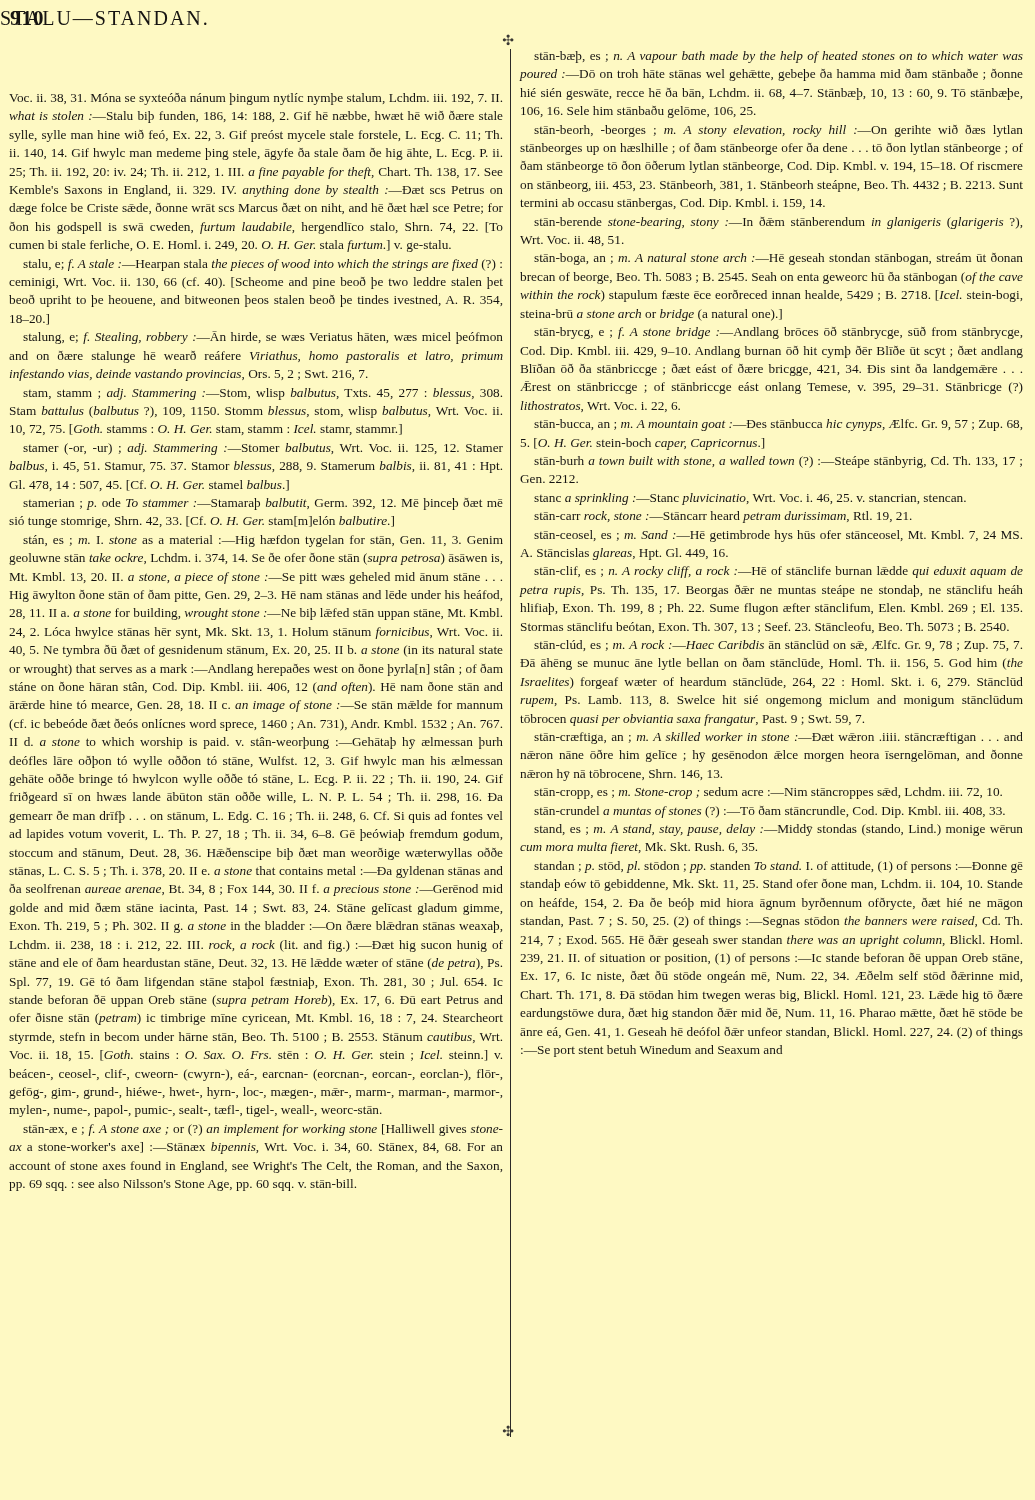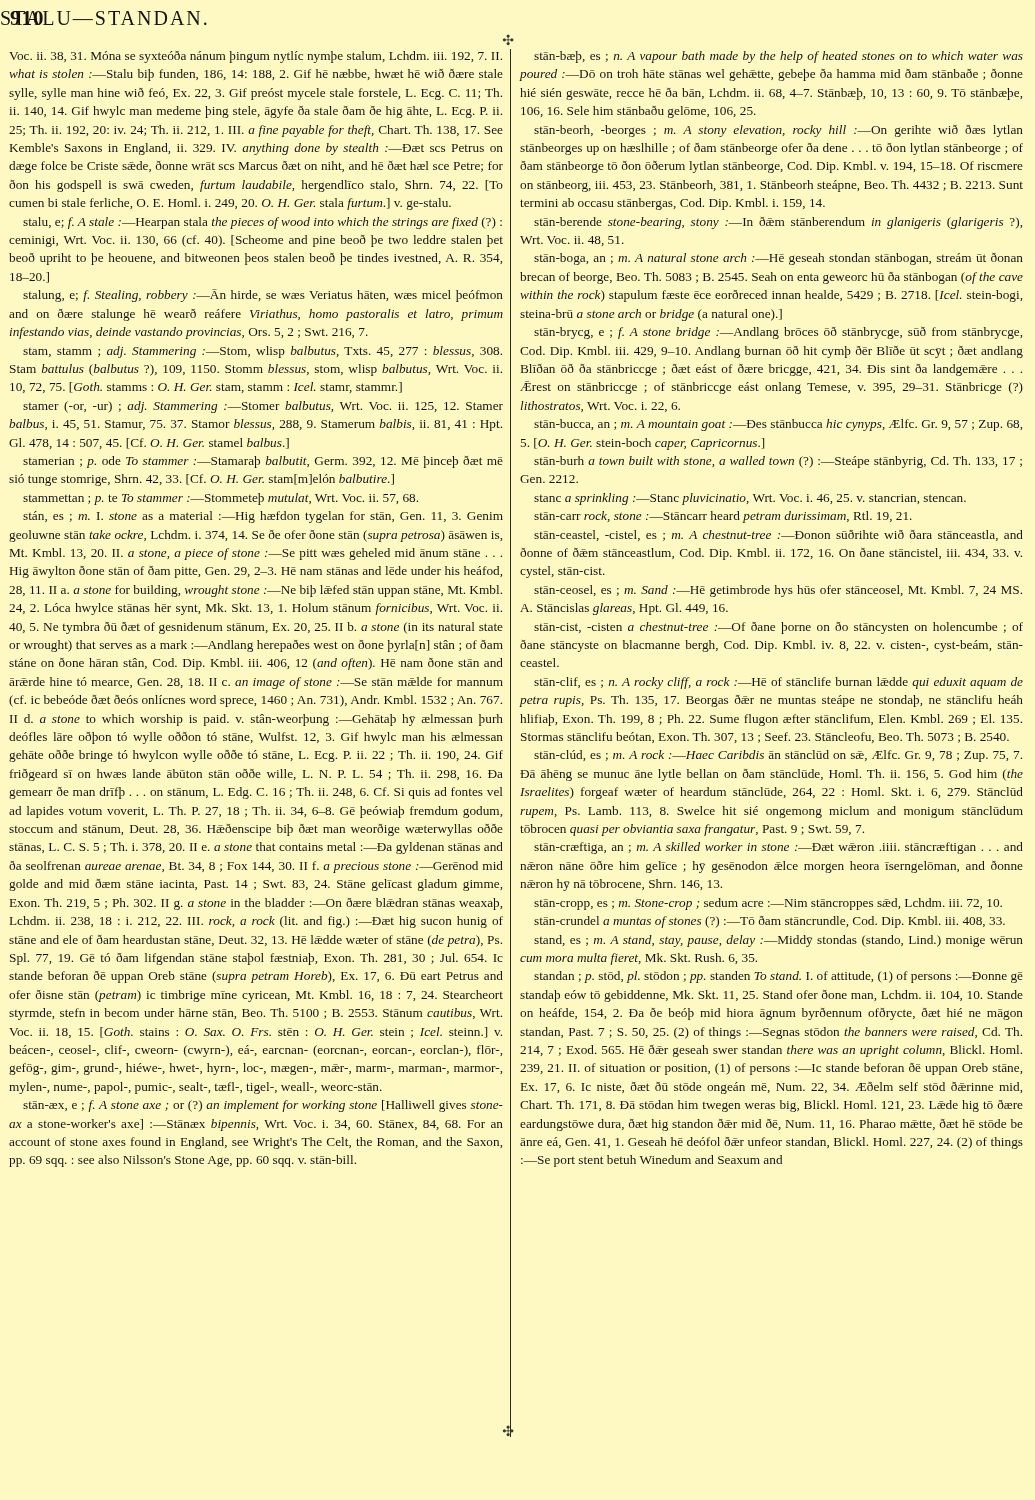--- a/index.html
+++ b/index.html
@@ -16,21 +16,21 @@
   .title {
     position:absolute; left:0; right:0; top:7px; 
     font-size:20px; letter-spacing:2px;
   }
   .columns { display:flex; padding:2px 12px 0 9px; }
   .col { text-align:justify; font-size:13.3px; line-height:18.4px; }
   .col.left { width:494px; }
   .col.right { flex:1; }
   .rule { width:1px; background:#2c2a27; height:1388px; margin:2px 9px 0 7px; flex:0 0 1px; }
   p.entry { margin:0; text-indent:14px; }
-  p.entry.cont { text-indent:0; }
+  p.entry.cont { text-indent:0;margin-top:42px; }
   .seg-b { font-weight:normal; }
   .seg-i { font-style:italic; }
   .ornament {
     position:absolute; font-size:14px; color:#3a3833; width:18px; text-align:center;
   }
   .ornament.top { left:499px; top:32px; }
   .ornament.bottom { left:499px; top:1423px; }
 </style>
 </head>
 <body>
@@ -42,38 +42,35 @@
   </div>
   <div class="ornament top">✣</div>
   <div class="columns">
     <div class="col left" id="col-left">
         <p class="entry cont"><span class="seg-n">Voc. ii. 38, 31.  Móna se syxteóða nánum þingum nytlíc nymþe stalum, Lchdm. iii. 192, 7.  </span><span class="seg-b">II.</span><span class="seg-i"> what is stolen :</span><span class="seg-n">—Stalu biþ funden, 186, 14: 188, 2.  Gif hē næbbe, hwæt hē wið ðære stale sylle, sylle man hine wið feó, Ex. 22, 3.  Gif preóst mycele stale forstele, L. Ecg. C. 11; Th. ii. 140, 14.  Gif hwylc man medeme þing stele, āgyfe ða stale ðam ðe hig āhte, L. Ecg. P. ii. 25; Th. ii. 192, 20: iv. 24; Th. ii. 212, 1.  </span><span class="seg-b">III.</span><span class="seg-i"> a fine payable for theft</span><span class="seg-n">, Chart. Th. 138, 17.  See Kemble's Saxons in England, ii. 329.  </span><span class="seg-b">IV.</span><span class="seg-i"> anything done by stealth :</span><span class="seg-n">—Ðæt scs Petrus on dæge folce be Criste sǣde, ðonne wrāt scs Marcus ðæt on niht, and hē ðæt hæl sce Petre; for ðon his godspell is swā cweden, </span><span class="seg-i">furtum laudabile</span><span class="seg-n">, hergendlīco stalo, Shrn. 74, 22.  [To cumen bi stale ferliche, O. E. Homl. i. 249, 20.  </span><span class="seg-i">O. H. Ger.</span><span class="seg-n"> stala </span><span class="seg-i">furtum</span><span class="seg-n">.]  v. ge-stalu.</span></p>
         <p class="entry"><span class="seg-b">stalu</span><span class="seg-n">, e; </span><span class="seg-i">f. A stale :</span><span class="seg-n">—Hearpan stala </span><span class="seg-i">the pieces of wood into which the strings are fixed</span><span class="seg-n"> (?) : ceminigi, Wrt. Voc. ii. 130, 66 (cf. 40).  [Scheome and pine beoð þe two leddre stalen þet beoð upriht to þe heouene, and bitweonen þeos stalen beoð þe tindes ivestned, A. R. 354, 18–20.]</span></p>
         <p class="entry"><span class="seg-b">stalung</span><span class="seg-n">, e; </span><span class="seg-i">f. Stealing, robbery :</span><span class="seg-n">—Ān hirde, se wæs Veriatus hāten, wæs micel þeófmon and on ðære stalunge hē wearð reáfere </span><span class="seg-i">Viriathus, homo pastoralis et latro, primum infestando vias, deinde vastando provincias</span><span class="seg-n">, Ors. 5, 2 ; Swt. 216, 7.</span></p>
         <p class="entry"><span class="seg-b">stam</span><span class="seg-n">, stamm ; </span><span class="seg-i">adj. Stammering :</span><span class="seg-n">—Stom, wlisp </span><span class="seg-i">balbutus</span><span class="seg-n">, Txts. 45, 277 : </span><span class="seg-i">blessus</span><span class="seg-n">, 308.  Stam </span><span class="seg-i">battulus</span><span class="seg-n"> (</span><span class="seg-i">balbutus</span><span class="seg-n"> ?), 109, 1150.  Stomm </span><span class="seg-i">blessus</span><span class="seg-n">, stom, wlisp </span><span class="seg-i">balbutus</span><span class="seg-n">, Wrt. Voc. ii. 10, 72, 75.  [</span><span class="seg-i">Goth.</span><span class="seg-n"> stamms : </span><span class="seg-i">O. H. Ger.</span><span class="seg-n"> stam, stamm : </span><span class="seg-i">Icel.</span><span class="seg-n"> stamr, stammr.]</span></p>
         <p class="entry"><span class="seg-b">stamer</span><span class="seg-n"> (-or, -ur) ; </span><span class="seg-i">adj. Stammering :</span><span class="seg-n">—Stomer </span><span class="seg-i">balbutus</span><span class="seg-n">, Wrt. Voc. ii. 125, 12.  Stamer </span><span class="seg-i">balbus</span><span class="seg-n">, i. 45, 51.  Stamur, 75. 37.  Stamor </span><span class="seg-i">blessus</span><span class="seg-n">, 288, 9.  Stamerum </span><span class="seg-i">balbis</span><span class="seg-n">, ii. 81, 41 : Hpt. Gl. 478, 14 : 507, 45.  [Cf. </span><span class="seg-i">O. H. Ger.</span><span class="seg-n"> stamel </span><span class="seg-i">balbus</span><span class="seg-n">.]</span></p>
         <p class="entry"><span class="seg-b">stamerian</span><span class="seg-n"> ; </span><span class="seg-i">p.</span><span class="seg-n"> ode </span><span class="seg-i">To stammer :</span><span class="seg-n">—Stamaraþ </span><span class="seg-i">balbutit</span><span class="seg-n">, Germ. 392, 12.  Mē þinceþ ðæt mē sió tunge stomrige, Shrn. 42, 33.  [Cf. </span><span class="seg-i">O. H. Ger.</span><span class="seg-n"> stam[m]elón </span><span class="seg-i">balbutire</span><span class="seg-n">.]</span></p>
-        <p class="entry"><span class="seg-b">stammettan</span><span class="seg-n"> ; </span><span class="seg-i">p.</span><span class="seg-n"> te </span><span class="seg-i">To stammer :</span><span class="seg-n">—Stommeteþ </span><span class="seg-i">mutulat</span><span class="seg-n">, Wrt. Voc. ii. 57, 68.</span></p>
         <p class="entry"><span class="seg-b">stán</span><span class="seg-n">, es ; </span><span class="seg-i">m.</span><span class="seg-n">  </span><span class="seg-b">I.</span><span class="seg-i"> stone</span><span class="seg-n"> as a material :—Hig hæfdon tygelan for stān, Gen. 11, 3.  Genim geoluwne stān </span><span class="seg-i">take ockre</span><span class="seg-n">, Lchdm. i. 374, 14.  Se ðe ofer ðone stān (</span><span class="seg-i">supra petrosa</span><span class="seg-n">) āsāwen is, Mt. Kmbl. 13, 20.  </span><span class="seg-b">II.</span><span class="seg-i"> a stone, a piece of stone :</span><span class="seg-n">—Se pitt wæs geheled mid ānum stāne . . . Hig āwylton ðone stān of ðam pitte, Gen. 29, 2–3.  Hē nam stānas and lēde under his heáfod, 28, 11.  </span><span class="seg-b">II a.</span><span class="seg-i"> a stone</span><span class="seg-n"> for building, </span><span class="seg-i">wrought stone :</span><span class="seg-n">—Ne biþ lǣfed stān uppan stāne, Mt. Kmbl. 24, 2.  Lóca hwylce stānas hēr synt, Mk. Skt. 13, 1.  Holum stānum </span><span class="seg-i">fornicibus</span><span class="seg-n">, Wrt. Voc. ii. 40, 5.  Ne tymbra ðū ðæt of gesnidenum stānum, Ex. 20, 25.  </span><span class="seg-b">II b.</span><span class="seg-i"> a stone</span><span class="seg-n"> (in its natural state or wrought) that serves as a mark :—Andlang herepaðes west on ðone þyrla[n] stân ; of ðam stáne on ðone hāran stân, Cod. Dip. Kmbl. iii. 406, 12 (</span><span class="seg-i">and often</span><span class="seg-n">).  Hē nam ðone stān and ārǣrde hine tó mearce, Gen. 28, 18.  </span><span class="seg-b">II c.</span><span class="seg-i"> an image of stone :</span><span class="seg-n">—Se stān mǣlde for mannum (cf. ic bebeóde ðæt ðeós onlícnes word sprece, 1460 ; An. 731), Andr. Kmbl. 1532 ; An. 767.  </span><span class="seg-b">II d.</span><span class="seg-i"> a stone</span><span class="seg-n"> to which worship is paid.  v. stân-weorþung :—Gehātaþ hȳ ælmessan þurh deófles lāre oðþon tó wylle oððon tó stāne, Wulfst. 12, 3.  Gif hwylc man his ælmessan gehāte oððe bringe tó hwylcon wylle oððe tó stāne, L. Ecg. P. ii. 22 ; Th. ii. 190, 24.  Gif friðgeard sī on hwæs lande ābūton stān oððe wille, L. N. P. L. 54 ; Th. ii. 298, 16.  Ða gemearr ðe man drīfþ . . . on stānum, L. Edg. C. 16 ; Th. ii. 248, 6.  Cf. Si quis ad fontes vel ad lapides votum voverit, L. Th. P. 27, 18 ; Th. ii. 34, 6–8.  Gē þeówiaþ fremdum godum, stoccum and stānum, Deut. 28, 36.  Hǣðenscipe biþ ðæt man weorðige wæterwyllas oððe stānas, L. C. S. 5 ; Th. i. 378, 20.  </span><span class="seg-b">II e.</span><span class="seg-i"> a stone</span><span class="seg-n"> that contains metal :—Ða gyldenan stānas and ða seolfrenan </span><span class="seg-i">aureae arenae</span><span class="seg-n">, Bt. 34, 8 ; Fox 144, 30.  </span><span class="seg-b">II f.</span><span class="seg-i"> a precious stone :</span><span class="seg-n">—Gerēnod mid golde and mid ðæm stāne iacinta, Past. 14 ; Swt. 83, 24.  Stāne gelīcast gladum gimme, Exon. Th. 219, 5 ; Ph. 302.  </span><span class="seg-b">II g.</span><span class="seg-i"> a stone</span><span class="seg-n"> in the bladder :—On ðære blǣdran stānas weaxaþ, Lchdm. ii. 238, 18 : i. 212, 22.  </span><span class="seg-b">III.</span><span class="seg-i"> rock, a rock</span><span class="seg-n"> (lit. and fig.) :—Ðæt hig sucon hunig of stāne and ele of ðam heardustan stāne, Deut. 32, 13.  Hē lǣdde wæter of stāne (</span><span class="seg-i">de petra</span><span class="seg-n">), Ps. Spl. 77, 19.  Gē tó ðam lifgendan stāne staþol fæstniaþ, Exon. Th. 281, 30 ; Jul. 654.  Ic stande beforan ðē uppan Oreb stāne (</span><span class="seg-i">supra petram Horeb</span><span class="seg-n">), Ex. 17, 6.  Ðū eart Petrus and ofer ðisne stān (</span><span class="seg-i">petram</span><span class="seg-n">) ic timbrige mīne cyricean, Mt. Kmbl. 16, 18 : 7, 24.  Stearcheort styrmde, stefn in becom under hārne stān, Beo. Th. 5100 ; B. 2553.  Stānum </span><span class="seg-i">cautibus</span><span class="seg-n">, Wrt. Voc. ii. 18, 15.  [</span><span class="seg-i">Goth.</span><span class="seg-n"> stains : </span><span class="seg-i">O. Sax. O. Frs.</span><span class="seg-n"> stēn : </span><span class="seg-i">O. H. Ger.</span><span class="seg-n"> stein ; </span><span class="seg-i">Icel.</span><span class="seg-n"> steinn.]  v. beácen-, ceosel-, clif-, cweorn- (cwyrn-), eá-, earcnan- (eorcnan-, eorcan-, eorclan-), flōr-, gefōg-, gim-, grund-, hiéwe-, hwet-, hyrn-, loc-, mægen-, mǣr-, marm-, marman-, marmor-, mylen-, nume-, papol-, pumic-, sealt-, tæfl-, tigel-, weall-, weorc-stān.</span></p>
         <p class="entry"><span class="seg-b">stān-æx</span><span class="seg-n">, e ; </span><span class="seg-i">f. A stone axe ;</span><span class="seg-n"> or (?) </span><span class="seg-i">an implement for working stone</span><span class="seg-n"> [Halliwell gives </span><span class="seg-i">stone-ax</span><span class="seg-n"> a stone-worker's axe] :—Stānæx </span><span class="seg-i">bipennis</span><span class="seg-n">, Wrt. Voc. i. 34, 60.  Stānex, 84, 68.  For an account of stone axes found in England, see Wright's The Celt, the Roman, and the Saxon, pp. 69 sqq. : see also Nilsson's Stone Age, pp. 60 sqq.  v. stān-bill.</span></p>
       </div>
     <div class="rule"></div>
     <div class="col right" id="col-right">
         <p class="entry"><span class="seg-b">stān-bæþ</span><span class="seg-n">, es ; </span><span class="seg-i">n. A vapour bath made by the help of heated stones on to which water was poured :</span><span class="seg-n">—Dō on troh hāte stānas wel gehǣtte, gebeþe ða hamma mid ðam stānbaðe ; ðonne hié sién geswāte, recce hē ða bān, Lchdm. ii. 68, 4–7.  Stānbæþ, 10, 13 : 60, 9.  Tō stānbæþe, 106, 16.  Sele him stānbaðu gelōme, 106, 25.</span></p>
         <p class="entry"><span class="seg-b">stān-beorh</span><span class="seg-n">, -beorges ; </span><span class="seg-i">m. A stony elevation, rocky hill :</span><span class="seg-n">—On gerihte wið ðæs lytlan stānbeorges up on hæslhille ; of ðam stānbeorge ofer ða dene . . . tō ðon lytlan stānbeorge ; of ðam stānbeorge tō ðon ōðerum lytlan stānbeorge, Cod. Dip. Kmbl. v. 194, 15–18.  Of riscmere on stānbeorg, iii. 453, 23.  Stānbeorh, 381, 1.  Stānbeorh steápne, Beo. Th. 4432 ; B. 2213.  Sunt termini ab occasu stānbergas, Cod. Dip. Kmbl. i. 159, 14.</span></p>
         <p class="entry"><span class="seg-b">stān-berende</span><span class="seg-n"> </span><span class="seg-i">stone-bearing, stony :</span><span class="seg-n">—In ðǣm stānberendum </span><span class="seg-i">in glanigeris</span><span class="seg-n"> (</span><span class="seg-i">glarigeris</span><span class="seg-n"> ?), Wrt. Voc. ii. 48, 51.</span></p>
         <p class="entry"><span class="seg-b">stān-boga</span><span class="seg-n">, an ; </span><span class="seg-i">m. A natural stone arch :</span><span class="seg-n">—Hē geseah stondan stānbogan, streám ūt ðonan brecan of beorge, Beo. Th. 5083 ; B. 2545.  Seah on enta geweorc hū ða stānbogan (</span><span class="seg-i">of the cave within the rock</span><span class="seg-n">) stapulum fæste ēce eorðreced innan healde, 5429 ; B. 2718.  [</span><span class="seg-i">Icel.</span><span class="seg-n"> stein-bogi, steina-brū </span><span class="seg-i">a stone arch</span><span class="seg-n"> or </span><span class="seg-i">bridge</span><span class="seg-n"> (a natural one).]</span></p>
         <p class="entry"><span class="seg-b">stān-brycg</span><span class="seg-n">, e ; </span><span class="seg-i">f. A stone bridge :</span><span class="seg-n">—Andlang brōces ōð stānbrycge, sūð from stānbrycge, Cod. Dip. Kmbl. iii. 429, 9–10.  Andlang burnan ōð hit cymþ ðēr Blīðe ūt scȳt ; ðæt andlang Blīðan ōð ða stānbriccge ; ðæt eást of ðære bricgge, 421, 34.  Ðis sint ða landgemǣre . . . Ǣrest on stānbriccge ; of stānbriccge eást onlang Temese, v. 395, 29–31.  Stānbricge (?) </span><span class="seg-i">lithostratos</span><span class="seg-n">, Wrt. Voc. i. 22, 6.</span></p>
         <p class="entry"><span class="seg-b">stān-bucca</span><span class="seg-n">, an ; </span><span class="seg-i">m. A mountain goat :</span><span class="seg-n">—Ðes stānbucca </span><span class="seg-i">hic cynyps</span><span class="seg-n">, Ælfc. Gr. 9, 57 ; Zup. 68, 5.  [</span><span class="seg-i">O. H. Ger.</span><span class="seg-n"> stein-boch </span><span class="seg-i">caper, Capricornus</span><span class="seg-n">.]</span></p>
         <p class="entry"><span class="seg-b">stān-burh</span><span class="seg-n"> </span><span class="seg-i">a town built with stone, a walled town</span><span class="seg-n"> (?) :—Steápe stānbyrig, Cd. Th. 133, 17 ; Gen. 2212.</span></p>
         <p class="entry"><span class="seg-b">stanc</span><span class="seg-n"> </span><span class="seg-i">a sprinkling :</span><span class="seg-n">—Stanc </span><span class="seg-i">pluvicinatio</span><span class="seg-n">, Wrt. Voc. i. 46, 25.  v. stancrian, stencan.</span></p>
         <p class="entry"><span class="seg-b">stān-carr</span><span class="seg-n"> </span><span class="seg-i">rock, stone :</span><span class="seg-n">—Stāncarr heard </span><span class="seg-i">petram durissimam</span><span class="seg-n">, Rtl. 19, 21.</span></p>
-        <p class="entry"><span class="seg-b">stān-ceastel</span><span class="seg-n">, -cistel, es ; </span><span class="seg-i">m. A chestnut-tree :</span><span class="seg-n">—Ðonon sūðrihte wið ðara stānceastla, and ðonne of ðǣm stānceastlum, Cod. Dip. Kmbl. ii. 172, 16.  On ðane stāncistel, iii. 434, 33.  v. cystel, stān-cist.</span></p>
         <p class="entry"><span class="seg-b">stān-ceosel</span><span class="seg-n">, es ; </span><span class="seg-i">m. Sand :</span><span class="seg-n">—Hē getimbrode hys hūs ofer stānceosel, Mt. Kmbl. 7, 24 MS. A.  Stāncislas </span><span class="seg-i">glareas</span><span class="seg-n">, Hpt. Gl. 449, 16.</span></p>
-        <p class="entry"><span class="seg-b">stān-cist</span><span class="seg-n">, -cisten </span><span class="seg-i">a chestnut-tree :</span><span class="seg-n">—Of ðane þorne on ðo stāncysten on holencumbe ; of ðane stāncyste on blacmanne bergh, Cod. Dip. Kmbl. iv. 8, 22.  v. cisten-, cyst-beám, stān-ceastel.</span></p>
         <p class="entry"><span class="seg-b">stān-clif</span><span class="seg-n">, es ; </span><span class="seg-i">n. A rocky cliff, a rock :</span><span class="seg-n">—Hē of stānclife burnan lǣdde </span><span class="seg-i">qui eduxit aquam de petra rupis</span><span class="seg-n">, Ps. Th. 135, 17.  Beorgas ðǣr ne muntas steápe ne stondaþ, ne stānclifu heáh hlifiaþ, Exon. Th. 199, 8 ; Ph. 22.  Sume flugon æfter stānclifum, Elen. Kmbl. 269 ; El. 135.  Stormas stānclifu beótan, Exon. Th. 307, 13 ; Seef. 23.  Stāncleofu, Beo. Th. 5073 ; B. 2540.</span></p>
         <p class="entry"><span class="seg-b">stān-clúd</span><span class="seg-n">, es ; </span><span class="seg-i">m. A rock :</span><span class="seg-n">—</span><span class="seg-i">Haec Caribdis</span><span class="seg-n"> ān stānclūd on sǣ, Ælfc. Gr. 9, 78 ; Zup. 75, 7.  Ðā āhēng se munuc āne lytle bellan on ðam stānclūde, Homl. Th. ii. 156, 5.  God him (</span><span class="seg-i">the Israelites</span><span class="seg-n">) forgeaf wæter of heardum stānclūde, 264, 22 : Homl. Skt. i. 6, 279.  Stānclūd </span><span class="seg-i">rupem</span><span class="seg-n">, Ps. Lamb. 113, 8.  Swelce hit sié ongemong miclum and monigum stānclūdum tōbrocen </span><span class="seg-i">quasi per obviantia saxa frangatur</span><span class="seg-n">, Past. 9 ; Swt. 59, 7.</span></p>
         <p class="entry"><span class="seg-b">stān-cræftiga</span><span class="seg-n">, an ; </span><span class="seg-i">m. A skilled worker in stone :</span><span class="seg-n">—Ðæt wǣron .iiii. stāncræftigan . . . and nǣron nāne ōðre him gelīce ; hȳ gesēnodon ǣlce morgen heora īserngelōman, and ðonne nǣron hȳ nā tōbrocene, Shrn. 146, 13.</span></p>
         <p class="entry"><span class="seg-b">stān-cropp</span><span class="seg-n">, es ; </span><span class="seg-i">m. Stone-crop ;</span><span class="seg-n"> sedum acre :—Nim stāncroppes sǣd, Lchdm. iii. 72, 10.</span></p>
         <p class="entry"><span class="seg-b">stān-crundel</span><span class="seg-n"> </span><span class="seg-i">a muntas of stones</span><span class="seg-n"> (?) :—Tō ðam stāncrundle, Cod. Dip. Kmbl. iii. 408, 33.</span></p>
         <p class="entry"><span class="seg-b">stand</span><span class="seg-n">, es ; </span><span class="seg-i">m. A stand, stay, pause, delay :</span><span class="seg-n">—Middȳ stondas (stando, Lind.) monige wērun </span><span class="seg-i">cum mora multa fieret</span><span class="seg-n">, Mk. Skt. Rush. 6, 35.</span></p>
         <p class="entry"><span class="seg-b">standan</span><span class="seg-n"> ; </span><span class="seg-i">p.</span><span class="seg-n"> stōd, </span><span class="seg-i">pl.</span><span class="seg-n"> stōdon ; </span><span class="seg-i">pp.</span><span class="seg-n"> standen </span><span class="seg-i">To stand.</span><span class="seg-n">  </span><span class="seg-b">I.</span><span class="seg-n"> of attitude, (1) of persons :—Ðonne gē standaþ eów tō gebiddenne, Mk. Skt. 11, 25.  Stand ofer ðone man, Lchdm. ii. 104, 10.  Stande on heáfde, 154, 2.  Ða ðe beóþ mid hiora āgnum byrðennum ofðrycte, ðæt hié ne māgon standan, Past. 7 ; S. 50, 25.  (2) of things :—Segnas stōdon </span><span class="seg-i">the banners were raised</span><span class="seg-n">, Cd. Th. 214, 7 ; Exod. 565.  Hē ðǣr geseah swer standan </span><span class="seg-i">there was an upright column</span><span class="seg-n">, Blickl. Homl. 239, 21.  </span><span class="seg-b">II.</span><span class="seg-n"> of situation or position, (1) of persons :—Ic stande beforan ðē uppan Oreb stāne, Ex. 17, 6.  Ic niste, ðæt ðū stōde ongeán mē, Num. 22, 34.  Æðelm self stōd ðǣrinne mid, Chart. Th. 171, 8.  Ðā stōdan him twegen weras big, Blickl. Homl. 121, 23.  Lǣde hig tō ðære eardungstōwe dura, ðæt hig standon ðǣr mid ðē, Num. 11, 16.  Pharao mǣtte, ðæt hē stōde be ānre eá, Gen. 41, 1.  Geseah hē deófol ðǣr unfeor standan, Blickl. Homl. 227, 24.  (2) of things :—Se port stent betuh Winedum and Seaxum and</span></p>
       </div>
   </div>
   <div class="ornament bottom">✣</div>

